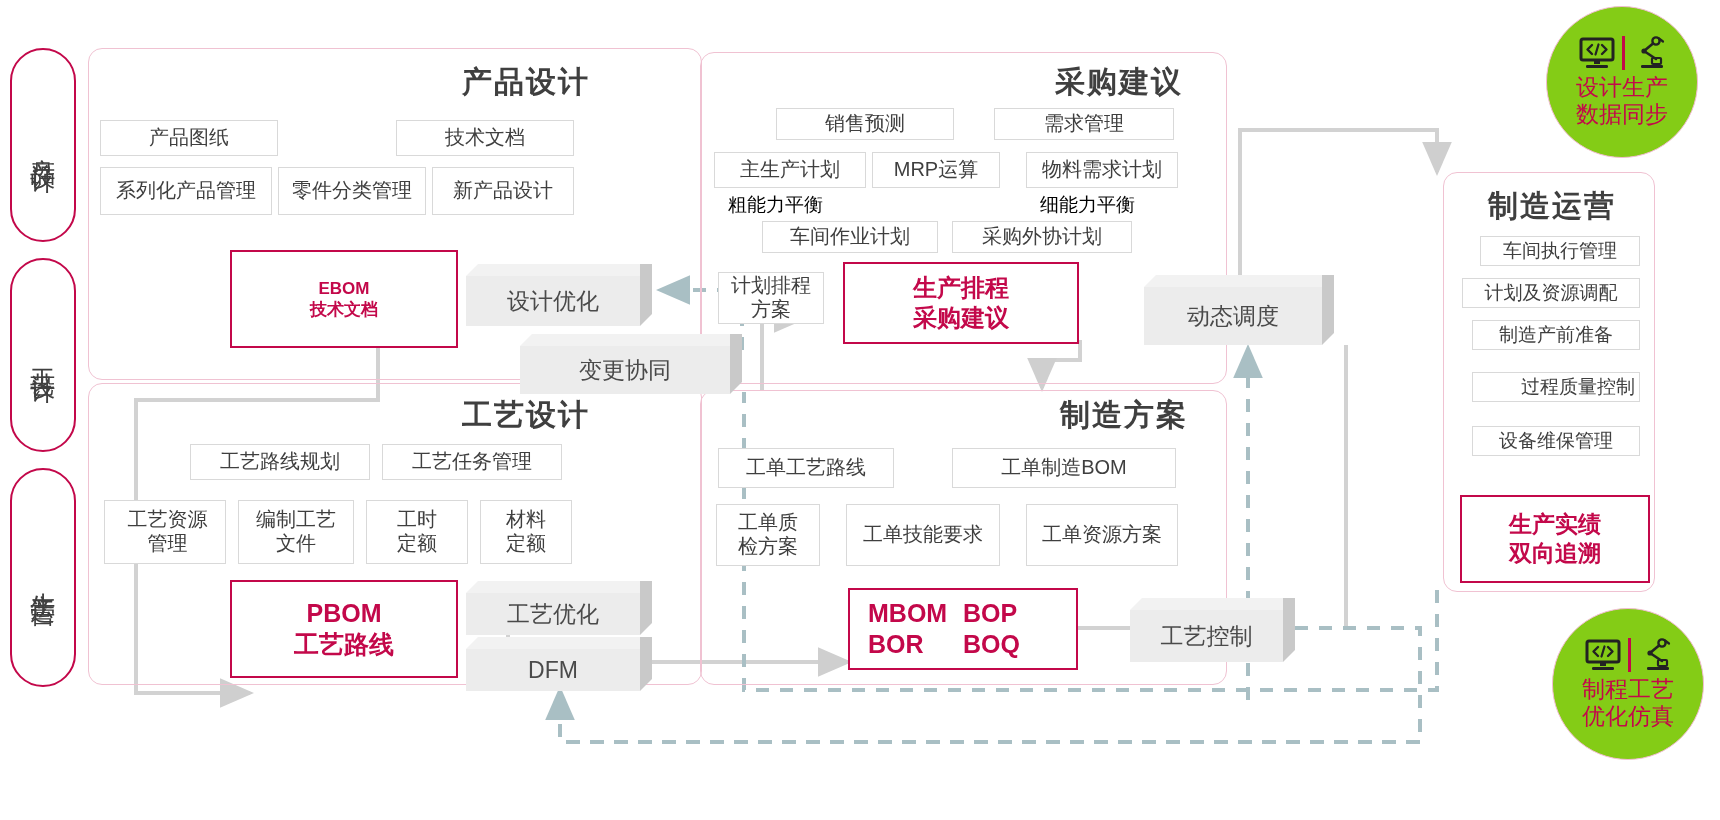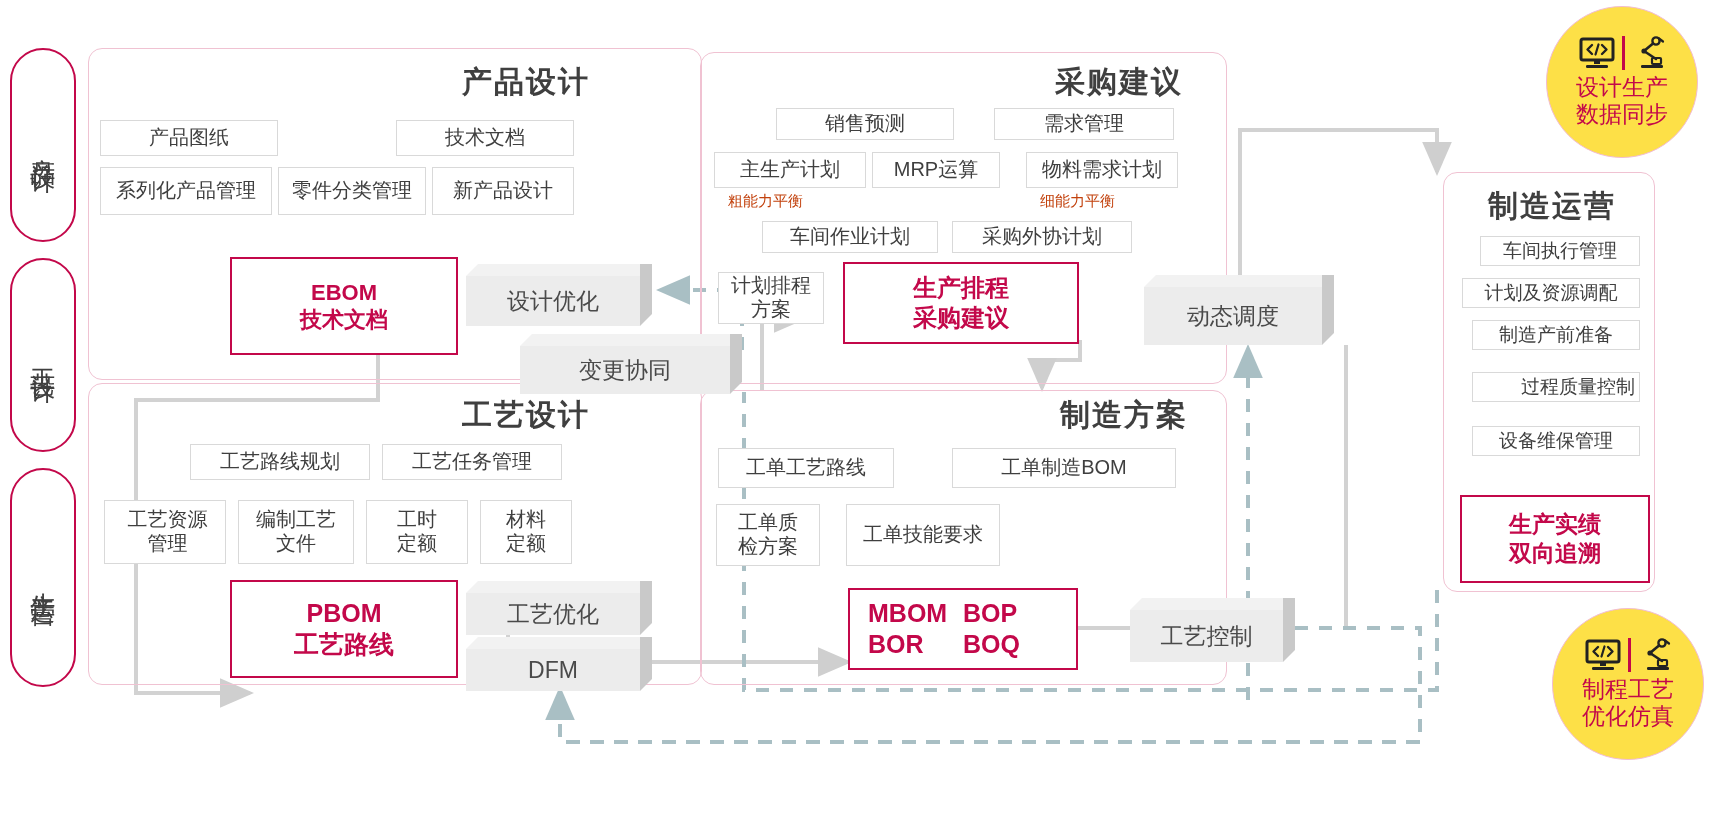--- a/index.html
+++ b/index.html
@@ -28,24 +28,24 @@
   .redbox .l{display:block;line-height:1.25;}
 
   
   .slab{position:absolute;}
   .slab .face{position:absolute;left:0;top:12px;right:12px;bottom:0;background:#ececec;
     display:flex;align-items:center;justify-content:center;color:#4a4a4a;font-size:23px;}
   .slab .top{position:absolute;left:0;top:0;width:100%;height:12px;}
   .slab .side{position:absolute;right:0;top:0;width:12px;height:100%;}
 
   
-  .plainlabel{position:absolute;font-size:15px;color:#c2410c;white-space:nowrap;}
-
-  
-  .circle{position:absolute;border-radius:50%;background:#fde047;border:1.5px solid #f2bcd2;
+  .plainlabel{position:absolute;font-size:19px;color:#000000;white-space:nowrap;}
+
+  
+  .circle{position:absolute;border-radius:50%;background:#84cc16;border:1.5px solid #f2bcd2;
     display:flex;flex-direction:column;align-items:center;justify-content:center;}
   .circle .icons{display:flex;align-items:center;gap:7px;margin-bottom:4px;}
   .circle .divider{width:3px;height:34px;background:#c3084a;}
   .circle .ctext{color:#c3084a;font-size:23px;font-weight:500;line-height:1.18;text-align:center;}
 
   svg.wires{position:absolute;left:0;top:0;width:1720px;height:820px;pointer-events:none;}
 </style>
 </head>
 <body>
 
@@ -102,21 +102,21 @@
 
   <div class="panel" style="left:88px;top:48px;width:612px;height:330px;"></div>
   <div class="panel-title" style="left:462px;top:62px;">产品设计</div>
 
   <div class="chip" style="left:100px;top:120px;width:178px;height:36px;">产品图纸</div>
   <div class="chip" style="left:396px;top:120px;width:178px;height:36px;">技术文档</div>
   <div class="chip" style="left:100px;top:167px;width:172px;height:48px;">系列化产品管理</div>
   <div class="chip" style="left:278px;top:167px;width:148px;height:48px;">零件分类管理</div>
   <div class="chip" style="left:432px;top:167px;width:142px;height:48px;">新产品设计</div>
 
-  <div class="redbox" style="left:230px;top:250px;width:228px;height:98px;font-size:22px;margin-top:7px;">
+  <div class="redbox" style="left:230px;top:250px;width:228px;height:98px;font-size:17px;">
     <span class="l">EBOM</span>
     <span class="l">技术文档</span>
   </div>
 
   <div class="panel" style="left:700px;top:52px;width:525px;height:330px;"></div>
   <div class="panel-title" style="left:1055px;top:62px;">采购建议</div>
 
   <div class="chip" style="left:776px;top:108px;width:178px;height:32px;">销售预测</div>
   <div class="chip" style="left:966px;top:108px;width:180px;height:32px;margin-left:28px;">需求管理</div>
   <div class="chip" style="left:714px;top:152px;width:152px;height:36px;">主生产计划</div>
@@ -158,20 +158,21 @@
 
   <div class="panel" style="left:700px;top:390px;width:525px;height:293px;"></div>
   <div class="panel-title" style="left:1060px;top:395px;">制造方案</div>
 
   <div class="chip" style="left:718px;top:448px;width:176px;height:40px;">工单工艺路线</div>
   <div class="chip" style="left:952px;top:448px;width:224px;height:40px;">工单制造BOM</div>
   <div class="chip" style="left:716px;top:504px;width:104px;height:62px;">
     <span style="display:block;width:72px;">工单质检方案</span>
   </div>
   <div class="chip" style="left:846px;top:504px;width:154px;height:62px;">工单技能要求</div>
+  <div class="chip" style="left:1026px;top:504px;width:152px;height:62px;">工单资源方案</div>
 
   <div class="redbox" style="left:848px;top:588px;width:230px;height:82px;font-size:25px;flex-direction:row;flex-wrap:wrap;align-content:center;padding:0 18px;">
     <span class="l" style="width:50%;text-align:left;">MBOM</span>
     <span class="l" style="width:50%;text-align:left;">BOP</span>
     <span class="l" style="width:50%;text-align:left;">BOR</span>
     <span class="l" style="width:50%;text-align:left;">BOQ</span>
   </div>
 
   <div class="panel" style="left:1443px;top:172px;width:210px;height:418px;"></div>
   <div class="panel-title" style="left:1488px;top:186px;">制造运营</div>

